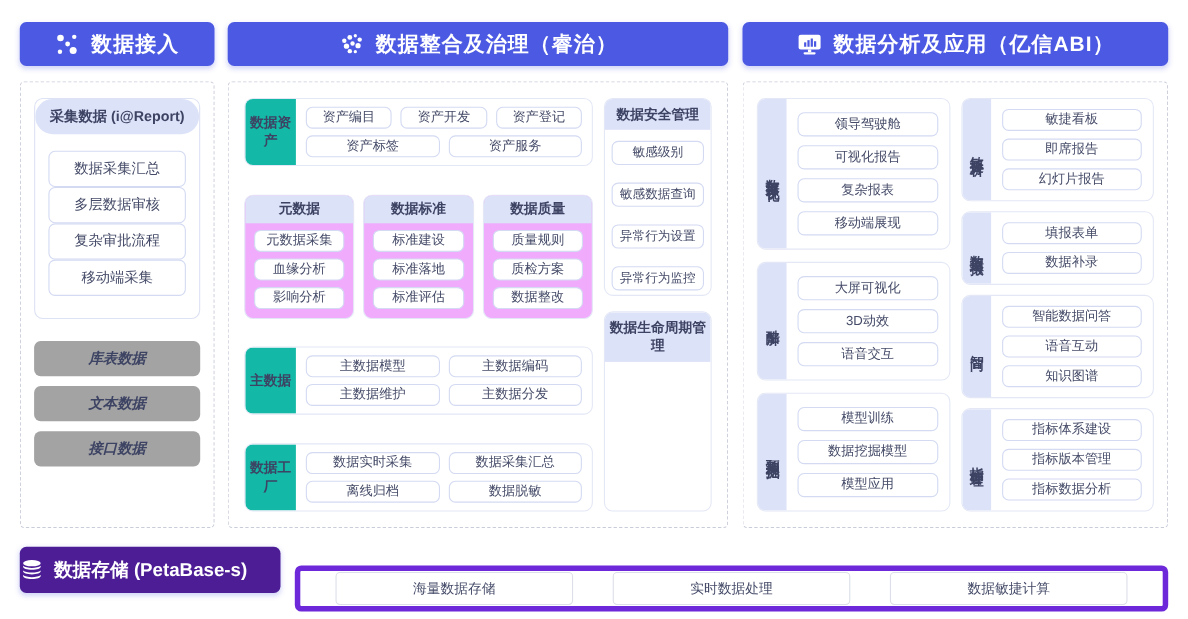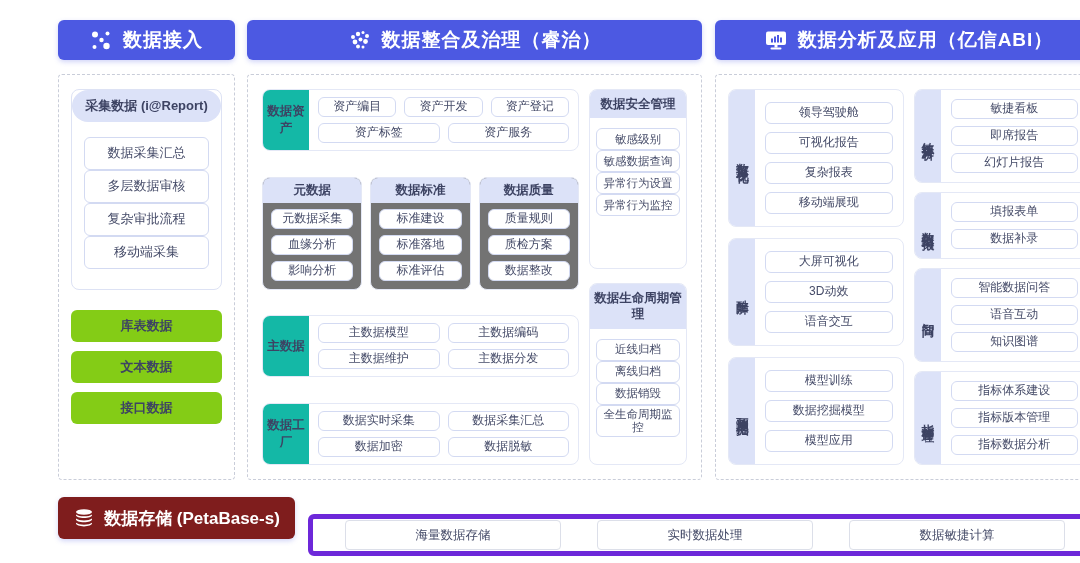--- a/index.html
+++ b/index.html
@@ -2,21 +2,21 @@
 <html><head>
 <meta charset="utf-8">
 <style>
   * { margin:0; padding:0; box-sizing:border-box; }
   html,body { background:#fff; }
   body {
     width:1080px; height:563px; position:relative; overflow:hidden;
     font-family:"Liberation Sans","DejaVu Sans",sans-serif;
     color:#3d4363;
   }
-  .canvas { position:absolute; inset:0; background:#ffffff;margin-left:40px; }
+  .canvas { position:absolute; inset:0; background:#ffffff; }
 
   
   .hdr {
     position:absolute; top:20px; height:40px; background:#4c59e2;
     border-radius:6px; display:flex; align-items:center; justify-content:center;
     gap:10px; color:#fff; font-size:19px; font-weight:700; letter-spacing:1px;
     box-shadow:0 2px 5px rgba(76,89,226,.25);
   }
   .hdr svg { display:block; }
   #hdr-access { left:18px; width:177px; }
@@ -43,46 +43,46 @@
     display:flex; align-items:center; justify-content:center; text-align:center;
   }
 
   
   .collect-box { border:1px solid #dde2f4; border-radius:8px; overflow:hidden; }
   .collect-head { height:32px; font-size:13px;border-radius:16px; }
   .collect-body { padding:15px 12px 20px; display:flex; flex-direction:column; }
   .collect-body .chip { height:33px; font-size:13px; }
   .src-list { margin-top:20px; display:flex; flex-direction:column; gap:9px; }
   .src-btn {
-    height:32px; background:#84cc16; border-radius:6px; font-size:13px; font-weight:600;
-    color:#3d4363; display:flex; align-items:center; justify-content:center;
+    height:32px; background:#a3a3a3; border-radius:6px; font-size:13px; font-weight:600;
+    color:#3d4363; display:flex; align-items:center; justify-content:center;font-style:italic;
   }
 
   
   .gov-main { flex:1; display:flex; flex-direction:column; justify-content:space-between; }
   .group { display:flex; border:1px solid #e4e8f6; border-radius:8px; overflow:hidden; background:#fff; }
   .group-label {
     width:46px; flex:0 0 46px; background:#14b8a6; font-size:12.5px; font-weight:700;
     display:flex; align-items:center; justify-content:center; text-align:center;
     padding:0 3px; line-height:1.35;
   }
   .group-body { flex:1; padding:7px 9px; display:flex; flex-direction:column; justify-content:center; gap:6px; }
   .group-row { display:flex; gap:8px; }
   .group-row .chip { flex:1; height:20px; }
 
   .meta-row { display:flex; gap:8px; }
-  .meta-col { flex:1; border:1px solid #e4e8f6; border-radius:8px; overflow:hidden; background:#737373; }
+  .meta-col { flex:1; border:1px solid #e4e8f6; border-radius:8px; overflow:hidden; background:#f0abfc; }
   .meta-head { height:25px; font-size:12.5px; }
   .meta-body { padding:6px 8px 8px; display:flex; flex-direction:column; gap:6px; }
   .meta-body .chip { height:20px; }
 
   .gov-side { width:98px; flex:0 0 98px; display:flex; flex-direction:column; gap:14px; }
   .side-box { border:1px solid #e4e8f6; border-radius:8px; overflow:hidden; background:#fff; }
   .side-head { padding:6px 4px; font-size:12.5px; line-height:1.3; }
-  .side-body { padding:10px 6px; display:flex; flex-direction:column; gap:0;justify-content:flex-end; }
+  .side-body { padding:10px 6px; display:flex; flex-direction:column; gap:16px;justify-content:flex-end; }
   .side-body .chip { min-height:22px; font-size:11.5px; padding:2px 1px; }
   #box-security { height:180px; }
   #box-lifecycle { flex:1; }
 
   
   .ana-col { flex:1; display:flex; flex-direction:column; justify-content:space-between; }
   .vgroup { display:flex; border:1px solid #e4e8f6; border-radius:8px; overflow:hidden; background:#fff; }
   .vgroup-label {
     width:26px; flex:0 0 26px; background:#dce2f8;
     display:flex; align-items:center; justify-content:center;
@@ -92,22 +92,22 @@
     font-size:12.5px; font-weight:700; color:#3d4363; letter-spacing:2px;
   }
   .vgroup-body { flex:1; display:flex; flex-direction:column; justify-content:center; gap:8px; padding:12px 10px; }
   .col-left .vgroup-body .chip { height:22px; }
   .col-right .vgroup-body { gap:7px; padding:9px 10px; }
   .col-right .vgroup-body .chip { height:20px; }
 
   
   #storage-btn {
     position:absolute; left:18px; top:497px; width:237px; height:42px;
-    background:#7f1d1d; border-radius:6px; color:#fff; font-size:17px; font-weight:700;
-    display:flex; align-items:center; justify-content:center; gap:9px;
+    background:#4c1d95; border-radius:6px; color:#fff; font-size:17px; font-weight:700;
+    display:flex; align-items:center; gap:9px;
     box-shadow:0 2px 5px rgba(76,89,226,.25);
   }
   #storage-box {
     position:absolute; left:268px; top:514px; width:794px; height:42px;
     border:5px solid #6d28d9; border-radius:6px; background:#fff;
     display:flex; align-items:center; justify-content:space-around; padding:0 14px;
   }
   .storage-chip {
     width:216px; height:30px; border:1px solid #dcdfe9; border-radius:4px;
     display:flex; align-items:center; justify-content:center;
@@ -242,45 +242,39 @@
 
 
       <div class="group">
         <div class="group-label">数据工厂</div>
         <div class="group-body">
           <div class="group-row">
             <div class="chip">数据实时采集</div>
             <div class="chip">数据采集汇总</div>
           </div>
           <div class="group-row">
-            <div class="chip">数据加密</div>
+            <div class="chip">离线归档</div>
             <div class="chip">数据脱敏</div>
           </div>
         </div>
       </div>
     </div>
 
     <div class="gov-side">
       <div class="side-box" id="box-security">
         <div class="lavhead side-head">数据安全管理</div>
         <div class="side-body">
           <div class="chip">敏感级别</div>
           <div class="chip">敏感数据查询</div>
           <div class="chip">异常行为设置</div>
           <div class="chip">异常行为监控</div>
         </div>
       </div>
       <div class="side-box" id="box-lifecycle">
         <div class="lavhead side-head">数据生命周期管理</div>
-        <div class="side-body">
-          <div class="chip">近线归档</div>
-          <div class="chip">离线归档</div>
-          <div class="chip">数据销毁</div>
-          <div class="chip">全生命周期监控</div>
-        </div>
       </div>
     </div>
   </div>
 
   <div class="panel" id="panel-analysis">
     <div class="ana-col col-left">
       <div class="vgroup">
         <div class="vgroup-label">
             <span>数据可视化</span>
           </div>

